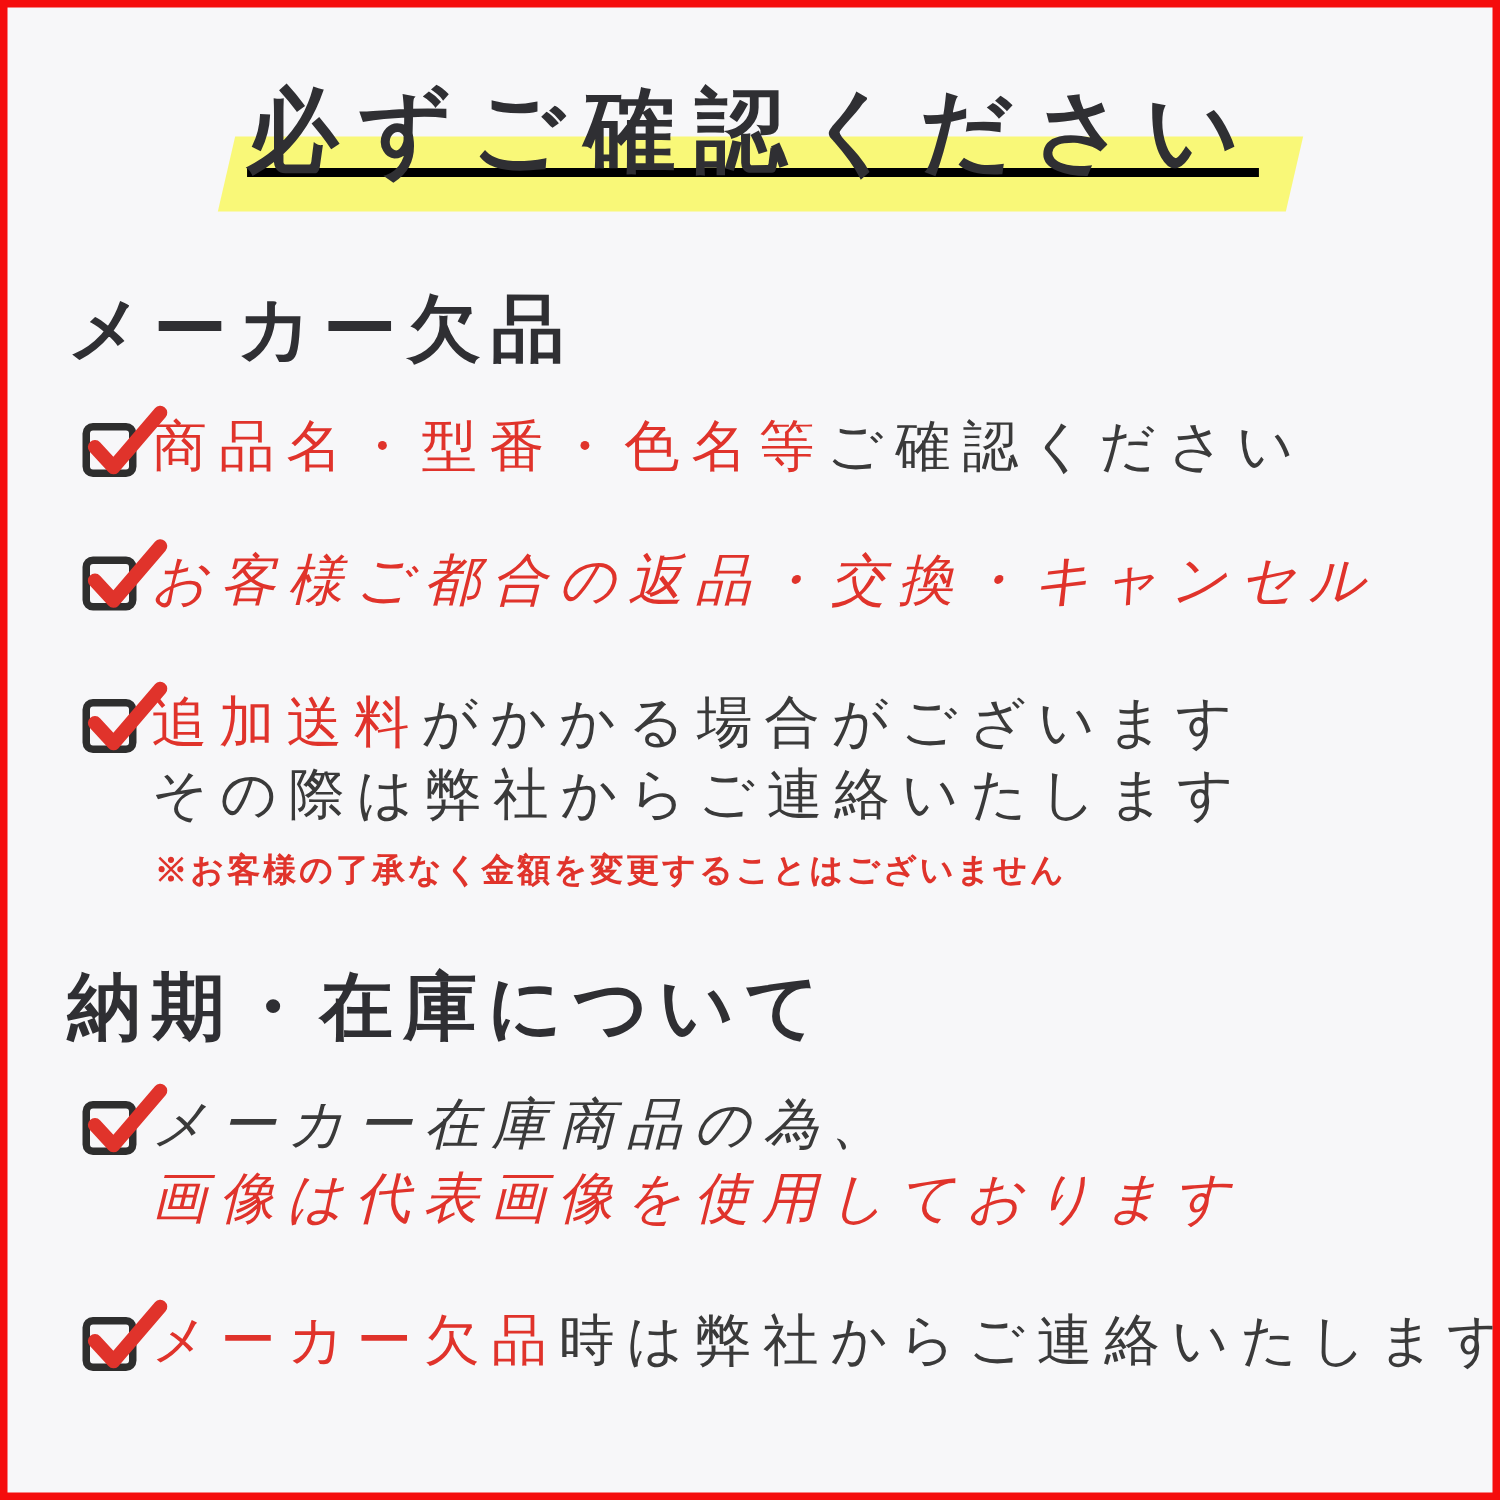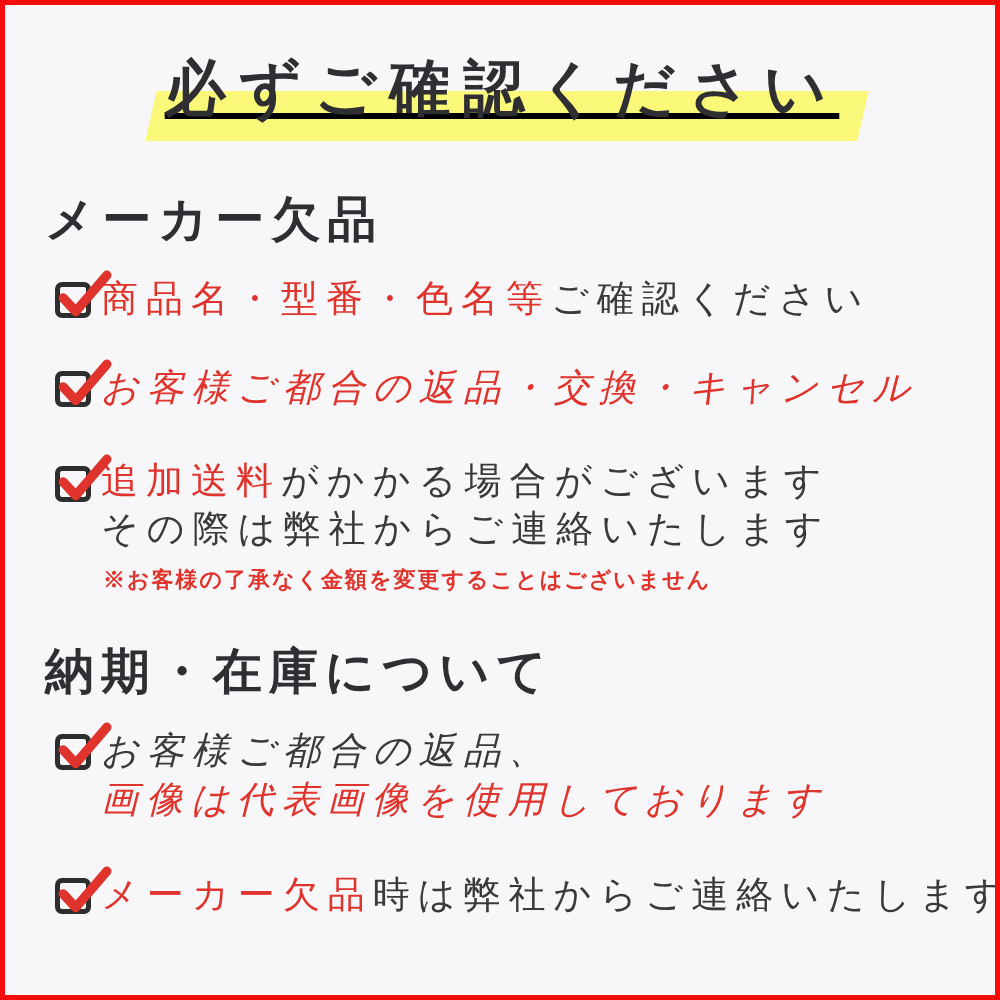--- a/index.html
+++ b/index.html
@@ -56,21 +56,21 @@
     color: var(--heading-dark);
     white-space: nowrap;
   }
   h2.second { margin-top: 44px; }
   .item {
     display: flex;
     align-items: flex-start;
     margin: 0 0 40px 6px;
   }
   .item.mb-lg { margin-bottom: 46px; font-style: italic; }
-  .item.mb-0  { margin-bottom: 4px; font-family: Liberation Mono, monospace; }
+  .item.mb-0  { margin-bottom: 4px; }
   .checkbox {
     flex: none;
     width: 36px; height: 36px;
     border: 5px solid var(--checkbox-dark);
     border-radius: 7px;
     margin: 7px 10px 0 0;
     position: relative;
     background: transparent;
   }
   .checkbox svg {
@@ -148,21 +148,21 @@
 
   <h2 class="section-heading second">納期・在庫について</h2>
 
   <div class="item mb-lg">
     <span class="checkbox">
       <svg viewBox="0 0 52 52">
         <path d="M6 27 L18 40 L48 5" fill="none" stroke="#e0332b" stroke-width="9" stroke-linecap="round" stroke-linejoin="round"></path>
       </svg>
     </span>
     <div class="lines">
-      <p class="line"><span class="seg">お客様ご都合の返品、</span></p>
+      <p class="line"><span class="seg">メーカー在庫商品の為、</span></p>
       <p class="line"><span class="seg red">画像は代表画像を使用しております</span></p>
     </div>
   </div>
 
   <div class="item">
     <span class="checkbox">
       <svg viewBox="0 0 52 52">
         <path d="M6 27 L18 40 L48 5" fill="none" stroke="#e0332b" stroke-width="9" stroke-linecap="round" stroke-linejoin="round"></path>
       </svg>
     </span>

